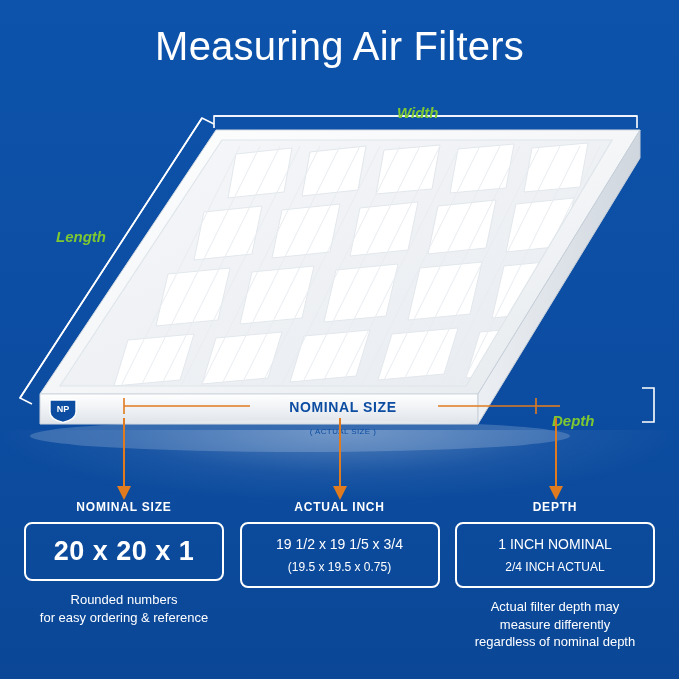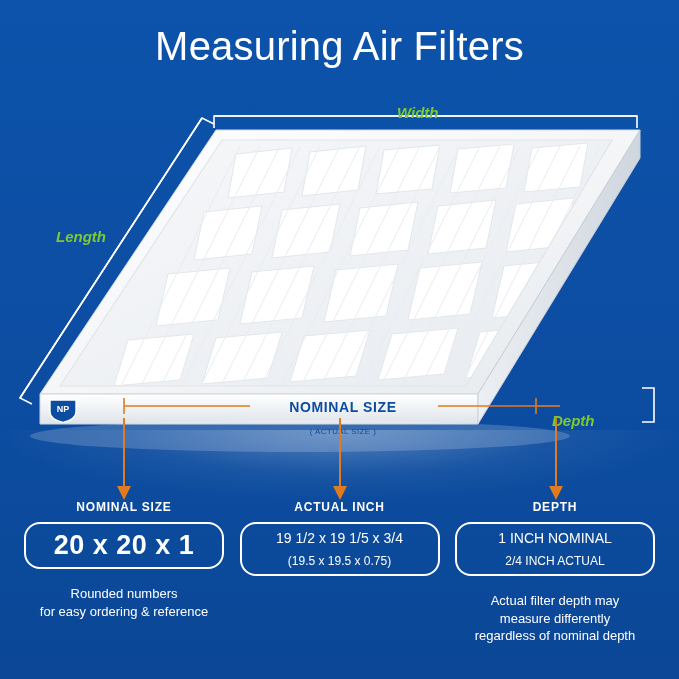--- a/index.html
+++ b/index.html
@@ -97,43 +97,43 @@
     color: #ffffff;
   }
   .col-head {
     font-size: 12px;
     font-weight: bold;
     letter-spacing: 0.8px;
     margin-bottom: 8px;
   }
   .box {
     border: 2px solid #ffffff;
-    border-radius: 16px;
+    border-radius: 8px;
     min-height: 46px;
     display: flex;
     flex-direction: column;
     align-items: center;
     justify-content: flex-end;
-    padding: 6px 6px;
+    padding: 12px 6px;
     box-sizing: border-box;
   }
   .box.big .line1 {
     font-size: 27px;
     font-weight: bold;
     letter-spacing: 0.5px;
   }
   .box .line1 {
     font-size: 14px;
   }
   .box .line2 {
     font-size: 12px;
     margin-top: 8px;
   }
   .caption {
-    margin-top: 16px;
+    margin-top: 10px;
     font-size: 13px;
     line-height: 1.35;
   }
   
   #arrows {
     position: absolute;
     left: 0;
     top: 400px;
     width: 679px;
     height: 110px;

